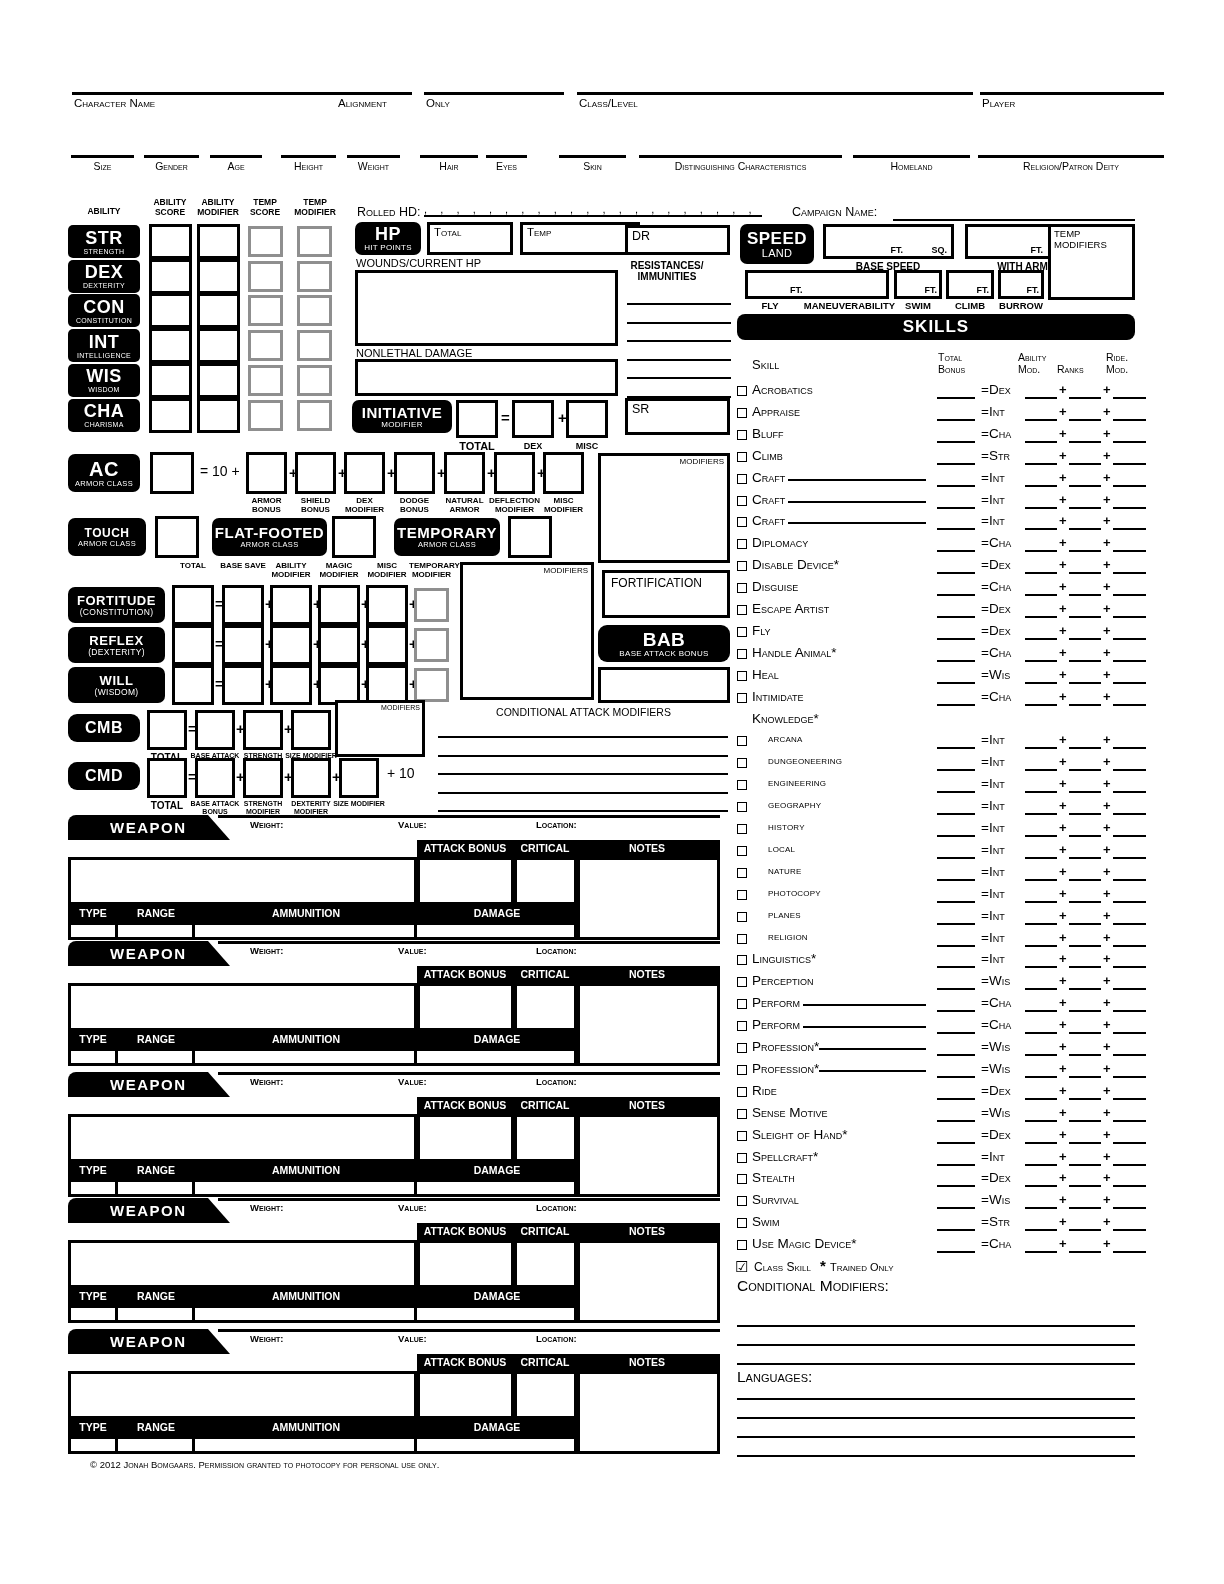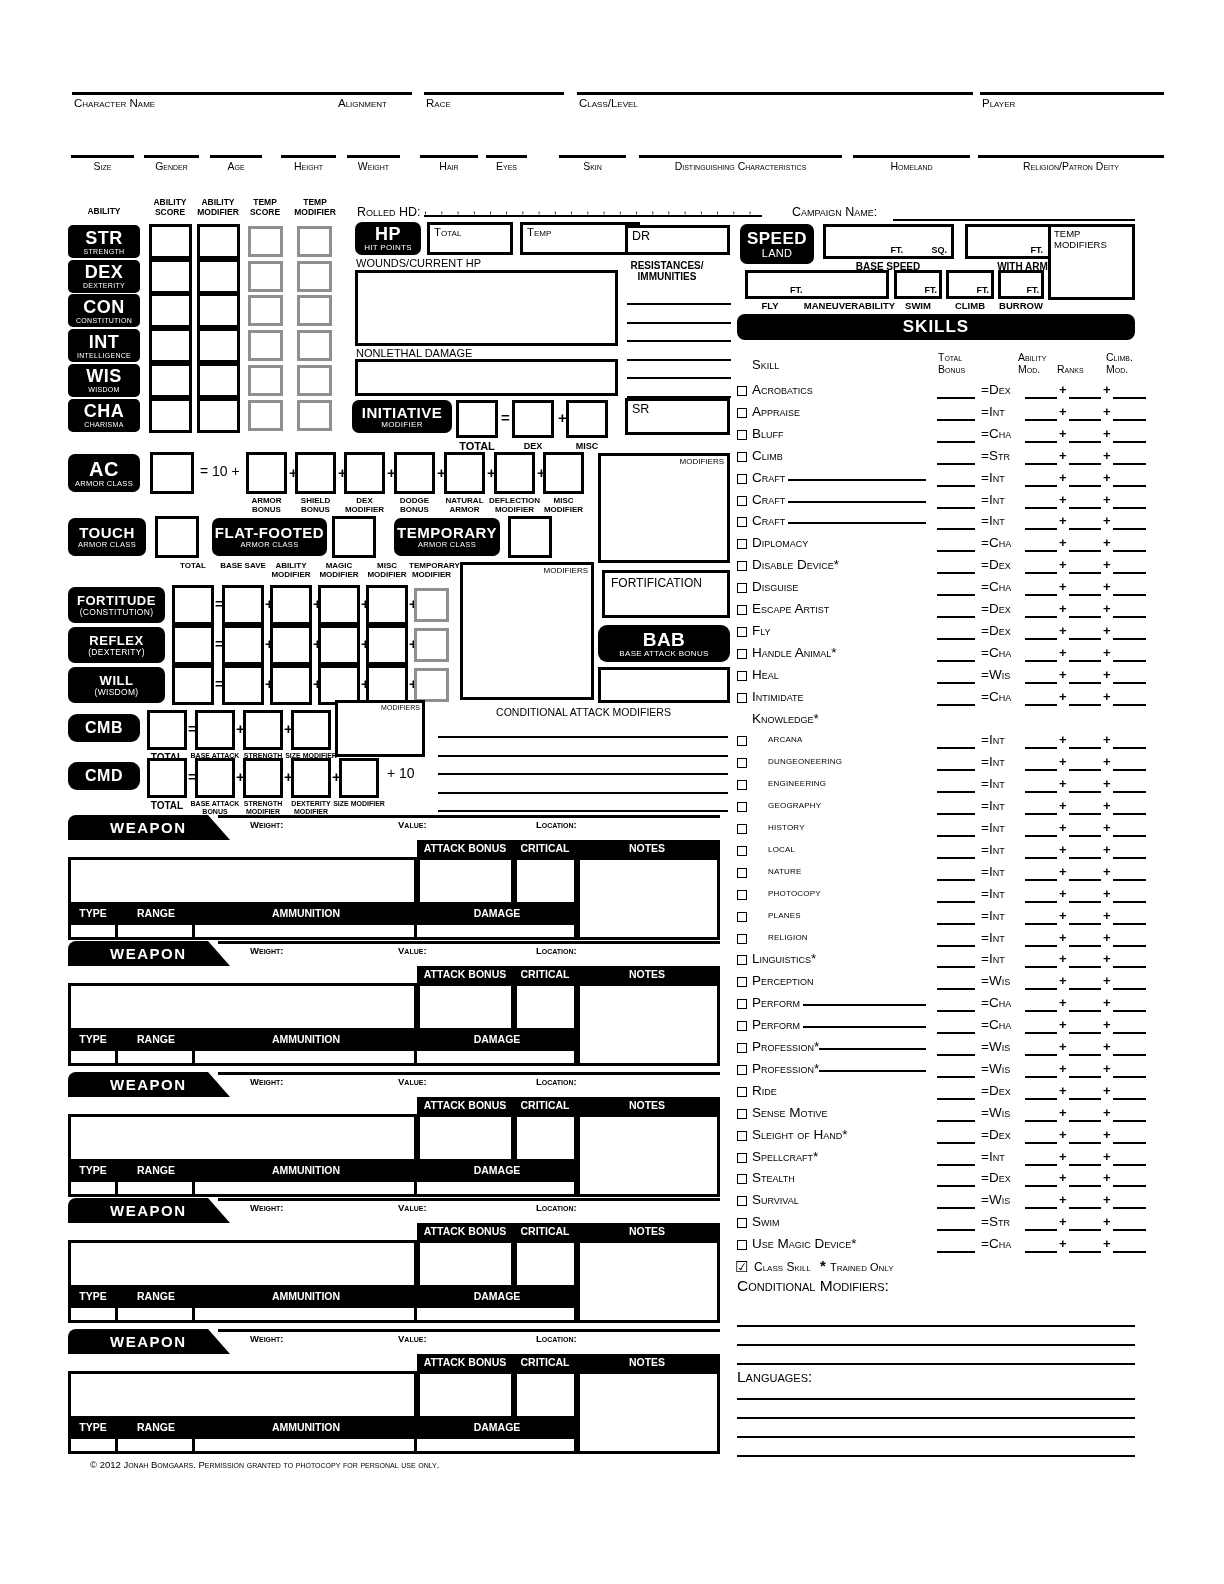--- a/index.html
+++ b/index.html
@@ -45,21 +45,21 @@
 <div id="sheet">
 
   <div id="hdr1">
       <div class="hfield" style="left:72px;top:92px;width:296px;">
         <div class="fl sc" style="position:static;font-size:11.5px;padding:2px 0 0 2px;white-space:nowrap;">Character Name</div>
       </div>
       <div class="hfield" style="left:336px;top:92px;width:76px;">
         <div class="fl sc" style="position:static;font-size:11.5px;padding:2px 0 0 2px;white-space:nowrap;">Alignment</div>
       </div>
       <div class="hfield" style="left:424px;top:92px;width:140px;">
-        <div class="fl sc" style="position:static;font-size:11.5px;padding:2px 0 0 2px;white-space:nowrap;">Race</div>
+        <div class="fl sc" style="position:static;font-size:11.5px;padding:2px 0 0 2px;white-space:nowrap;">Only</div>
       </div>
       <div class="hfield" style="left:577px;top:92px;width:396px;">
         <div class="fl sc" style="position:static;font-size:11.5px;padding:2px 0 0 2px;white-space:nowrap;">Class/Level</div>
       </div>
       <div class="hfield" style="left:980px;top:92px;width:184px;">
         <div class="fl sc" style="position:static;font-size:11.5px;padding:2px 0 0 2px;white-space:nowrap;">Player</div>
       </div>
     </div>
   <div id="hdr2">
       <div class="hfield" style="left:71px;top:155px;width:63px;text-align:center;">
@@ -245,21 +245,21 @@
        display:flex;align-items:center;justify-content:center;font-size:17px;font-weight:bold;letter-spacing:1px;">
     <span>SKILLS</span>
   </div>
 
   <span class="lbl n sc" style="left:752px;top:358px;font-size:13px;">Skill</span>
   <span class="lbl n sc" style="left:938px;top:352px;font-size:10.5px;">Total</span>
   <span class="lbl n sc" style="left:938px;top:364px;font-size:10.5px;">Bonus</span>
   <span class="lbl n sc" style="left:1018px;top:352px;font-size:10.5px;">Ability</span>
   <span class="lbl n sc" style="left:1018px;top:364px;font-size:10.5px;">Mod.</span>
   <span class="lbl n sc" style="left:1057px;top:364px;font-size:10.5px;">Ranks</span>
-  <span class="lbl n sc" style="left:1106px;top:352px;font-size:10.5px;">Climb.</span>
+  <span class="lbl n sc" style="left:1106px;top:352px;font-size:10.5px;">Ride.</span>
   <span class="lbl n sc" style="left:1106px;top:364px;font-size:10.5px;">Mod.</span>
 
   <div id="skillRows">
       <div class="skrow" style="top:382px;">
         <div class="chk" style="left:0;top:4px;"></div>
         <div class="nm" style="left:15px;">Acrobatics</div>
         <div class="skln" style="left:200px;width:38px;"></div>
         <div class="skeq" style="left:244px;">=Dex</div>
         <div class="skln" style="left:288px;width:32px;"></div>
         <div class="skp" style="left:322px;">+</div>
@@ -755,21 +755,21 @@
       <div class="sign" style="left:537px;top:464px;">+</div>
       <div class="lbl ctr" style="left:488px;top:497px;width:53px;font-size:8px;">DEFLECTION MODIFIER</div>
       <div class="box" style="left:543px;top:452px;width:41px;height:42px;"></div>
       <div class="lbl ctr" style="left:537px;top:497px;width:53px;font-size:8px;">MISC MODIFIER</div>
     </div>
   <div class="box" style="left:598px;top:453px;width:132px;height:110px;">
     <span class="lbl" style="right:3px;top:2px;font-size:8px;font-weight:normal;">MODIFIERS</span>
   </div>
 
   <div class="plate" style="left:68px;top:518px;width:78px;height:38px;">
-    <span class="t1" style="font-size:15px;">TOUCH</span>
+    <span class="t1" style="font-size:12px;">TOUCH</span>
     <span class="t2" style="font-size:7.5px;">ARMOR CLASS</span>
   </div>
   <div class="box" style="left:155px;top:516px;width:44px;height:42px;"></div>
   <div class="plate" style="left:212px;top:518px;width:115px;height:38px;">
     <span class="t1" style="font-size:15px;">FLAT-FOOTED</span>
     <span class="t2" style="font-size:7.5px;">ARMOR CLASS</span>
   </div>
   <div class="box" style="left:332px;top:516px;width:44px;height:42px;"></div>
   <div class="plate" style="left:394px;top:518px;width:106px;height:38px;">
     <span class="t1" style="font-size:15px;">TEMPORARY</span>

